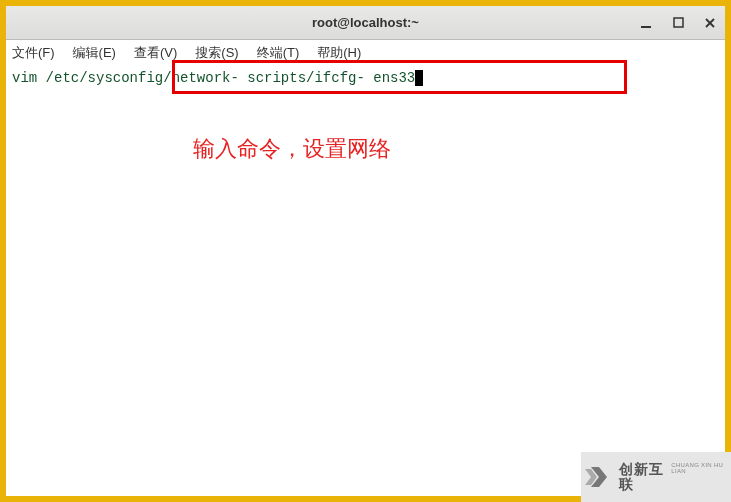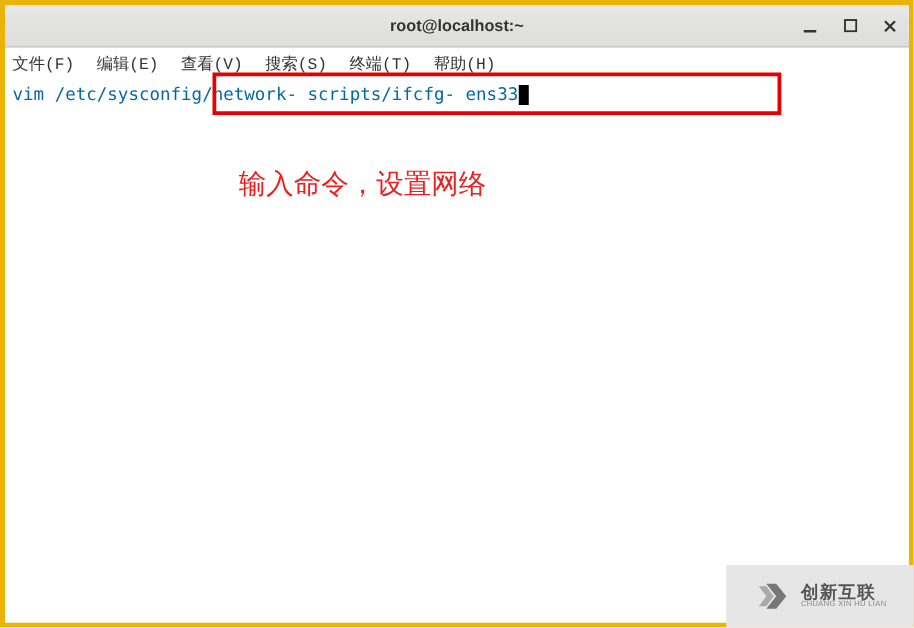--- a/index.html
+++ b/index.html
@@ -14,21 +14,21 @@
       background: #fff;
       position: relative;
       overflow: hidden;
     }
     .window {
       width: 731px;
       height: 502px;
       background: #fff;
       display: flex;
       flex-direction: column;
-      border: 4px solid #eab308;
+      border: 6px solid #eab308;
       justify-content: space-between;
     }
     .titlebar {
       height: 34px;
       background: linear-gradient(to bottom, #e8e8e6, #dcdcda);
       border-bottom: 1px solid #bbb;
       display: flex;
       align-items: center;
       justify-content: center;
       position: relative;
@@ -56,21 +56,20 @@
     }
     .menubar {
       height: 26px;
       background: #fff;
       display: flex;
       align-items: center;
       padding: 0 4px;
       gap: 14px;
       font-size: 13px;
       color: #333;
-      font-family: Liberation Mono, monospace;
     }
     .menu-item {
       cursor: pointer;
       padding: 2px 2px;
     }
     .terminal-area {
       flex: 1;
       background: #fff;
       position: relative;
       font-family: "DejaVu Sans Mono", monospace;
@@ -89,21 +88,22 @@
     .command-box {
       position: absolute;
       left: 166px;
       top: -6px;
       width: 455px;
       height: 34px;
       border: 3px solid #e60000;
       pointer-events: none;
     }
     .command-text {
-      color: #0369a1;
+      color: #14532d;
+      font-family: Liberation Mono, monospace;
     }
     .cursor-block {
       display: inline-block;
       width: 8px;
       height: 16px;
       background: #000;
       vertical-align: text-bottom;
     }
     .annotation {
       position: absolute;
@@ -125,21 +125,21 @@
       justify-content: center;
       gap: 6px;
     }
     .watermark-logo {
       width: 32px;
       height: 32px;
       position: relative;
     }
     .watermark-text {
       display: flex;
-      flex-direction: column;
+      flex-direction: row;
       line-height: 1.1;
     }
     .watermark-main {
       font-size: 14px;
       font-weight: bold;
       color: #555;
       letter-spacing: 1px;
     }
     .watermark-sub {
       font-size: 6px;

